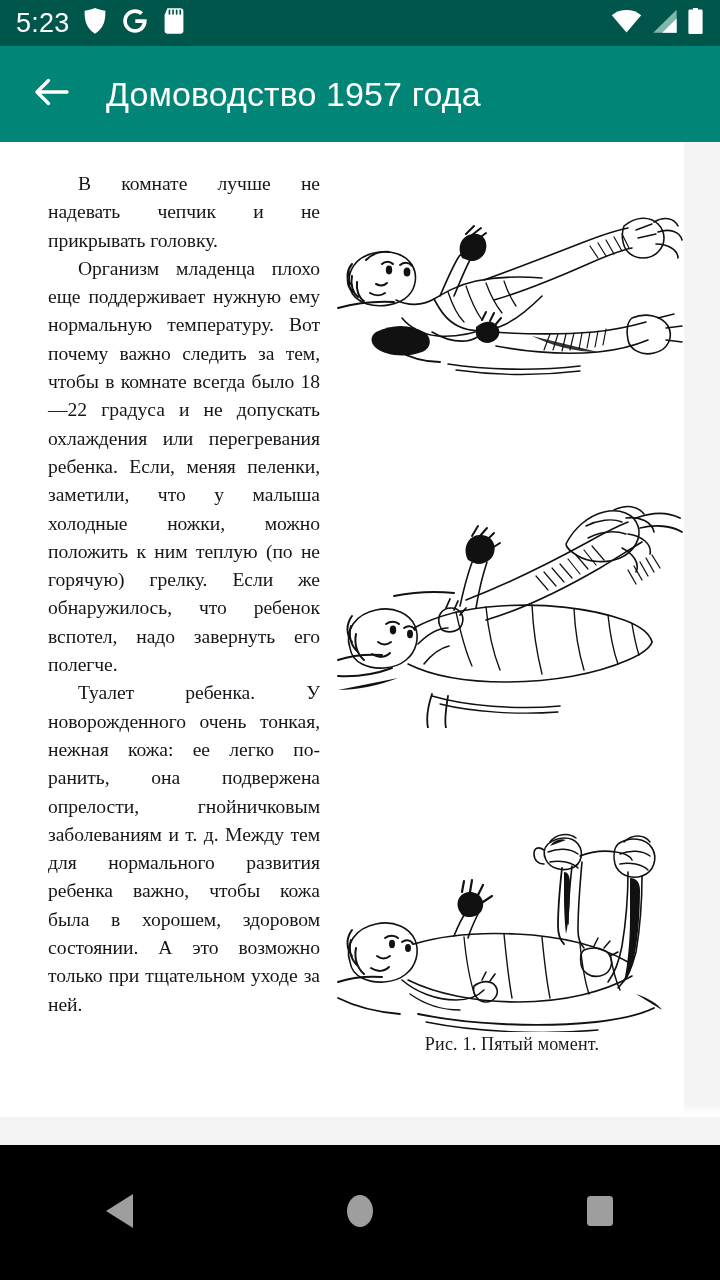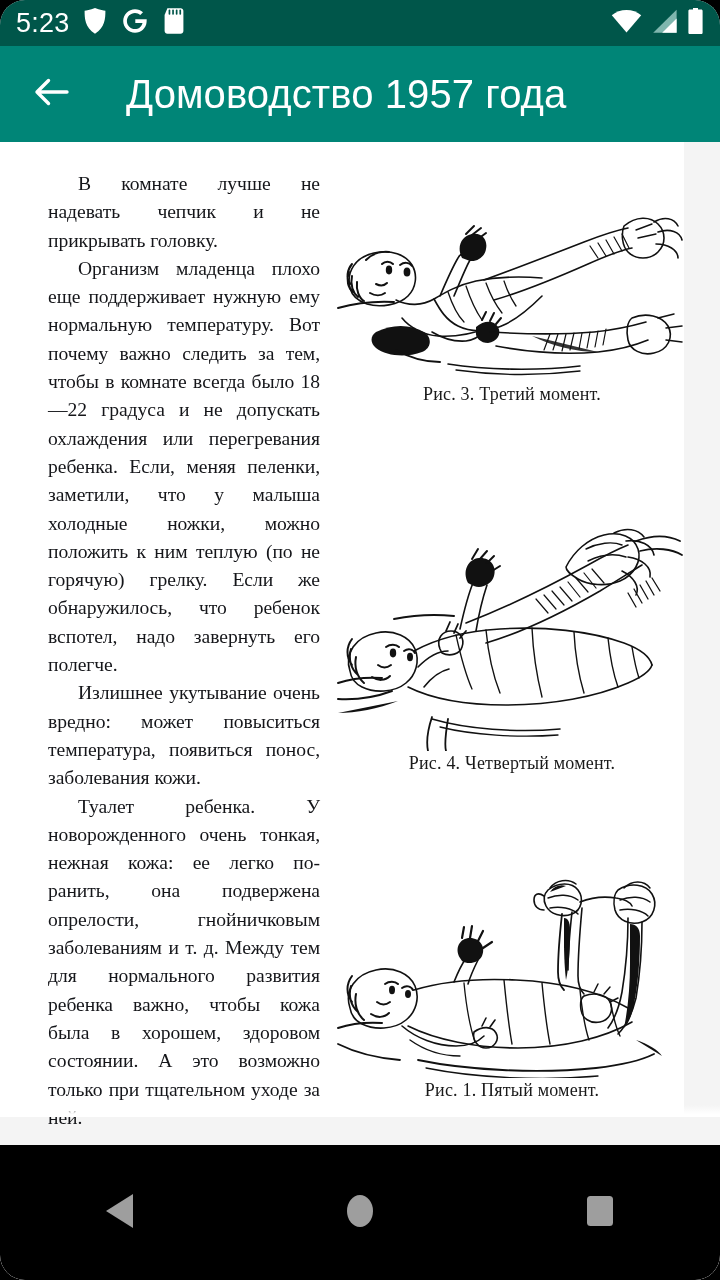--- a/index.html
+++ b/index.html
@@ -13,21 +13,20 @@
     overflow: hidden;
     font-family: "Liberation Sans", sans-serif;
     -webkit-font-smoothing: antialiased;
   }
   #screen {
     position: relative;
     width: 720px;
     height: 1280px;
     background: #f5f5f5;
     overflow: hidden;
-    border-radius: 25px;
   }
 
   
   .status-bar {
     position: absolute;
     top: 0; left: 0;
     width: 720px;
     height: 46px;
     background: #00564a;
     display: flex;
@@ -72,23 +71,23 @@
     height: 66px;
     margin-left: 18px;
     display: flex;
     align-items: center;
     justify-content: center;
     border-radius: 50%;
     cursor: pointer;
   }
   .app-title {
     color: #ffffff;
-    font-size: 40px;
+    font-size: 34px;
     font-weight: 500;
-    margin-left: 42px;
+    margin-left: 22px;
     letter-spacing: 0.1px;
     white-space: nowrap;
     font-family: "Liberation Sans", sans-serif;
   }
 
   
   .content-area {
     position: absolute;
     top: 142px; left: 0;
     width: 720px;
@@ -247,21 +246,20 @@
     <div class="app-title">Домоводство 1957 года</div>
   </div>
 
   <div class="content-area">
     <div class="page-sheet">
       <div class="page-inner">
 
         <div class="col-text">
           <p>В комнате лучше не надевать чепчик и не прикрывать головку.</p>
           <p>Организм младенца плохо еще поддерживает нужную ему нормальную температуру. Вот почему важно следить за тем, чтобы в комнате всегда было 18—22 градуса и не допускать охлаждения или перегревания ребенка. Если, меняя пеленки, заметили, что у малыша холодные ножки, можно положить к ним теплую (по не горячую) грелку. Если же обнаружилось, что ребенок вспотел, надо завернуть его полегче.</p>
-          <p>Излишнее укутывание очень вредно: может повыситься температура, появиться понос, заболевания кожи.</p>
           <p>Туалет ребенка. У новорожденного очень тонкая, нежная кожа: ее легко по- ранить, она подвержена опрелости, гнойничковым заболеваниям и т. д. Между тем для нормального развития ребенка важно, чтобы кожа была в хорошем, здоровом состоянии. А это возможно только при тщательном уходе за ней.</p>
 
         </div>
 
         <div class="col-figs">
 
           <div class="figure" style="margin-top:30px;">
             <svg class="art" viewBox="0 0 352 210" aria-hidden="true">
               <g fill="#111" stroke="#111" stroke-width="1.6" stroke-linecap="round" stroke-linejoin="round">
 
@@ -320,21 +318,20 @@
                 <path d="M196 164 C216 174 240 180 262 180" fill="#111" stroke="none" opacity="0.85"></path>
 
                 <path d="M40 160 C56 152 74 152 88 160 C96 165 96 176 86 180 C70 186 50 184 40 176 C34 171 34 164 40 160 Z" fill="#111" stroke="none"></path>
                 <path d="M60 178 C74 186 90 190 104 190" fill="none" stroke-width="2"></path>
 
                 <path d="M2 136 C20 131 40 129 58 130" fill="none" stroke-width="2"></path>
                 <path d="M112 192 C150 198 200 199 244 194" fill="none" stroke-width="1.6"></path>
                 <path d="M120 198 C156 203 202 204 244 199" fill="none" stroke-width="1.3"></path>
               </g>
             </svg>
-            <div class="fig-caption">Рис. 3. Третий момент.</div>
           </div>
 
           <div class="figure" style="margin-top:96px;">
             <svg class="art" viewBox="0 0 352 250" aria-hidden="true">
               <g fill="#111" stroke="#111" stroke-width="1.6" stroke-linecap="round" stroke-linejoin="round">
 
                 <path d="M14 170 C8 152 20 136 40 132 C58 128 74 136 79 148 C84 160 80 174 70 182 C58 192 38 192 26 186 C18 182 15 177 14 170 Z" fill="none"></path>
                 <path d="M16 164 C10 156 10 146 16 138 M22 174 C15 168 12 158 15 148 M28 182 C21 176 18 166 20 156" fill="none" stroke-width="2"></path>
 
                 <ellipse cx="57" cy="152" rx="3.2" ry="4.4" fill="#111" stroke="none"></ellipse>
@@ -388,21 +385,20 @@
                 <path d="M62 200 C42 208 20 212 2 212" fill="#111" stroke="none"></path>
                 <path d="M96 218 C130 228 180 232 224 228" fill="none" stroke-width="1.6"></path>
                 <path d="M104 226 C136 234 182 237 222 234" fill="none" stroke-width="1.3"></path>
 
                 <path d="M96 216 C92 228 90 240 92 250" fill="none" stroke-width="1.8"></path>
                 <path d="M112 218 C110 230 108 242 110 250" fill="none" stroke-width="1.8"></path>
 
                 <path d="M58 118 C78 114 100 113 118 115" fill="none" stroke-width="2"></path>
               </g>
             </svg>
-            <div class="fig-caption">Рис. 4. Четвертый момент.</div>
           </div>
 
           <div class="figure" style="margin-top:94px;">
             <svg class="art" viewBox="0 0 352 210" aria-hidden="true">
               <g fill="#111" stroke="#111" stroke-width="1.6" stroke-linecap="round" stroke-linejoin="round">
 
                 <path d="M14 140 C8 122 20 106 40 102 C58 98 74 106 79 118 C84 130 80 144 70 152 C58 162 38 162 26 156 C18 152 15 147 14 140 Z" fill="none"></path>
                 <path d="M16 134 C10 126 10 116 16 108 M22 144 C15 138 12 128 15 118 M28 152 C21 146 18 136 20 126" fill="none" stroke-width="2"></path>
                 <ellipse cx="56" cy="122" rx="3" ry="4.2" fill="#111" stroke="none"></ellipse>
                 <ellipse cx="72" cy="126" rx="3" ry="4" fill="#111" stroke="none"></ellipse>

